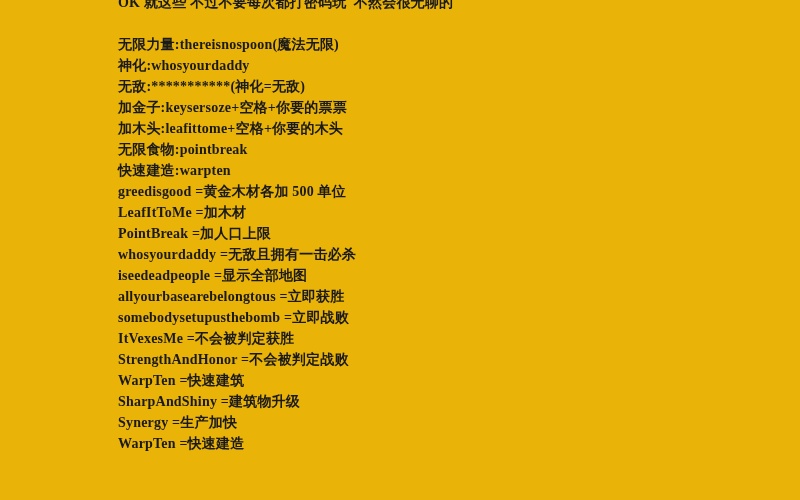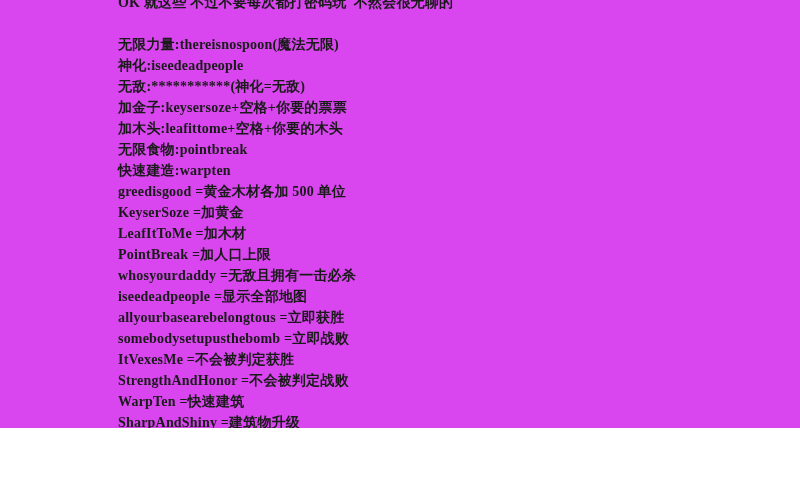--- a/index.html
+++ b/index.html
@@ -6,22 +6,22 @@
   html, body {
     width: 800px;
     height: 500px;
     overflow: hidden;
     background: #ffffff;
     font-family: "Liberation Serif", "DejaVu Serif", serif;
   }
   .page {
     position: relative;
     width: 800px;
-    height: 428px;
-    background: #d946ef;
+    height: 500px;
+    background: #eab308;
     overflow: hidden;
   }
   .text-block {
     position: absolute;
     left: 118px;
     top: -8px;
     right: 30px;
     color: #1a1a1a;
     font-size: 14px;
     font-weight: bold;
@@ -35,28 +35,27 @@
   }
 </style>
 </head>
 <body>
 
 <div class="page">
   <div class="text-block">
     <div class="line">OK 就这些 不过不要每次都打密码玩  不然会很无聊的</div>
     <div class="line"></div>
     <div class="line">无限力量:thereisnospoon(魔法无限)</div>
-    <div class="line">神化:iseedeadpeople</div>
+    <div class="line">神化:whosyourdaddy</div>
     <div class="line">无敌:***********(神化=无敌)</div>
     <div class="line">加金子:keysersoze+空格+你要的票票</div>
     <div class="line">加木头:leafittome+空格+你要的木头</div>
     <div class="line">无限食物:pointbreak</div>
     <div class="line">快速建造:warpten</div>
     <div class="line">greedisgood =黄金木材各加 500 单位</div>
-    <div class="line">KeyserSoze =加黄金</div>
     <div class="line">LeafItToMe =加木材</div>
     <div class="line">PointBreak =加人口上限</div>
     <div class="line">whosyourdaddy =无敌且拥有一击必杀</div>
     <div class="line">iseedeadpeople =显示全部地图</div>
     <div class="line">allyourbasearebelongtous =立即获胜</div>
     <div class="line">somebodysetupusthebomb =立即战败</div>
     <div class="line">ItVexesMe =不会被判定获胜</div>
     <div class="line">StrengthAndHonor =不会被判定战败</div>
     <div class="line">WarpTen =快速建筑</div>
     <div class="line">SharpAndShiny =建筑物升级</div>

